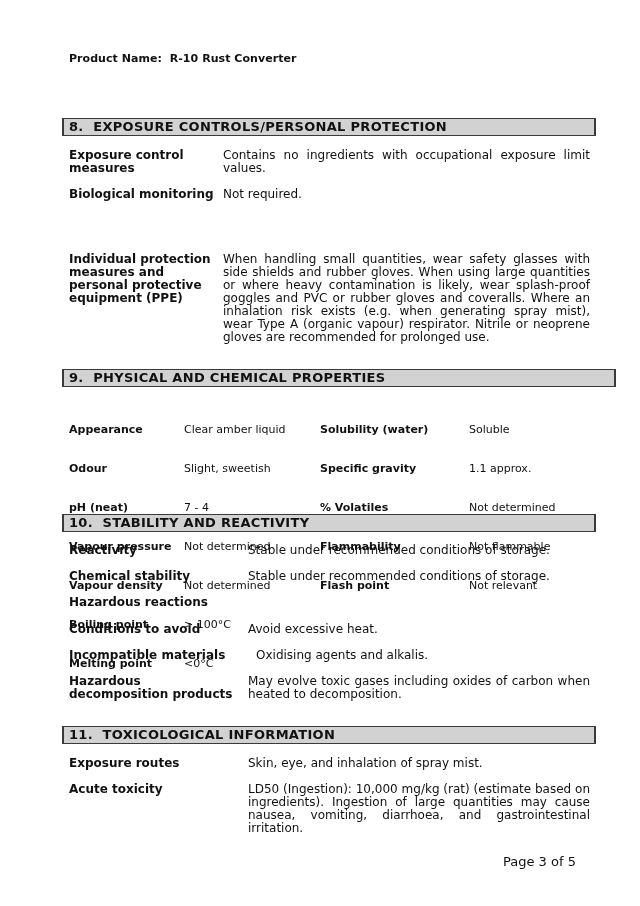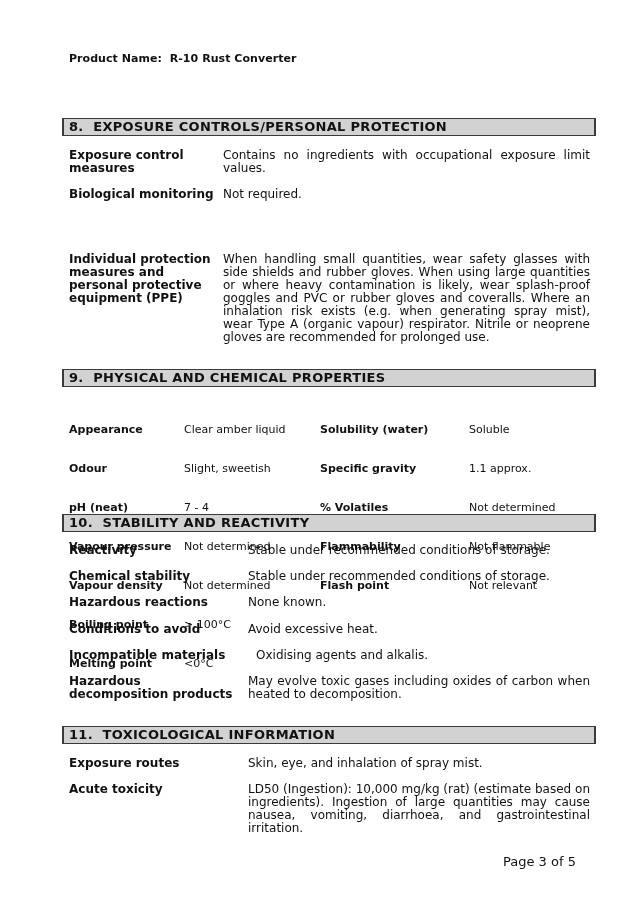--- a/index.html
+++ b/index.html
@@ -52,21 +52,21 @@
     <div class="lbl" style="width:154px;">Biological monitoring</div>
     <div class="val" style="left:154px;">Not required.</div>
   </div>
 
 
   <div class="row" style="top:253px; height:92px;">
     <div class="lbl" style="width:148px;">Individual protection measures and personal protective equipment (PPE)</div>
     <div class="val" style="left:154px;">When handling small quantities, wear safety glasses with side shields and rubber gloves.  When using large quantities or where heavy contamination is likely, wear splash-proof goggles and PVC or rubber gloves and coveralls. Where an inhalation risk exists (e.g. when generating spray mist), wear Type A (organic vapour) respirator.   Nitrile or neoprene gloves are recommended for prolonged use.</div>
   </div>
 
-  <div class="bar" style="top:369px;">
+  <div class="bar" style="top:369px;padding-left:20px;">
     <span>9.  PHYSICAL AND CHEMICAL PROPERTIES</span>
   </div>
 
   <div class="props">
     <div class="col b" style="left:0;">
       <div>Appearance</div>
       <div>Odour</div>
       <div>pH (neat)</div>
       <div>Vapour pressure</div>
       <div>Vapour density</div>
@@ -105,21 +105,20 @@
   <div class="row" style="top:544px; height:14px;">
     <div class="lbl" style="width:175px;">Reactivity</div>
     <div class="val" style="left:179px;">Stable under recommended conditions of storage.</div>
   </div>
   <div class="row" style="top:570px; height:14px;">
     <div class="lbl" style="width:175px;">Chemical stability</div>
     <div class="val" style="left:179px;">Stable under recommended conditions of storage.</div>
   </div>
   <div class="row" style="top:596px; height:14px;">
     <div class="lbl" style="width:175px;">Hazardous reactions</div>
-    <div class="val" style="left:179px;">None known.</div>
   </div>
   <div class="row" style="top:623px; height:14px;">
     <div class="lbl" style="width:175px;">Conditions to avoid</div>
     <div class="val" style="left:179px;">Avoid excessive heat.</div>
   </div>
   <div class="row" style="top:649px; height:14px;">
     <div class="lbl" style="width:175px;">Incompatible materials</div>
     <div class="val" style="left:187px;">Oxidising agents and alkalis.</div>
   </div>
   <div class="row" style="top:675px; height:28px;">

